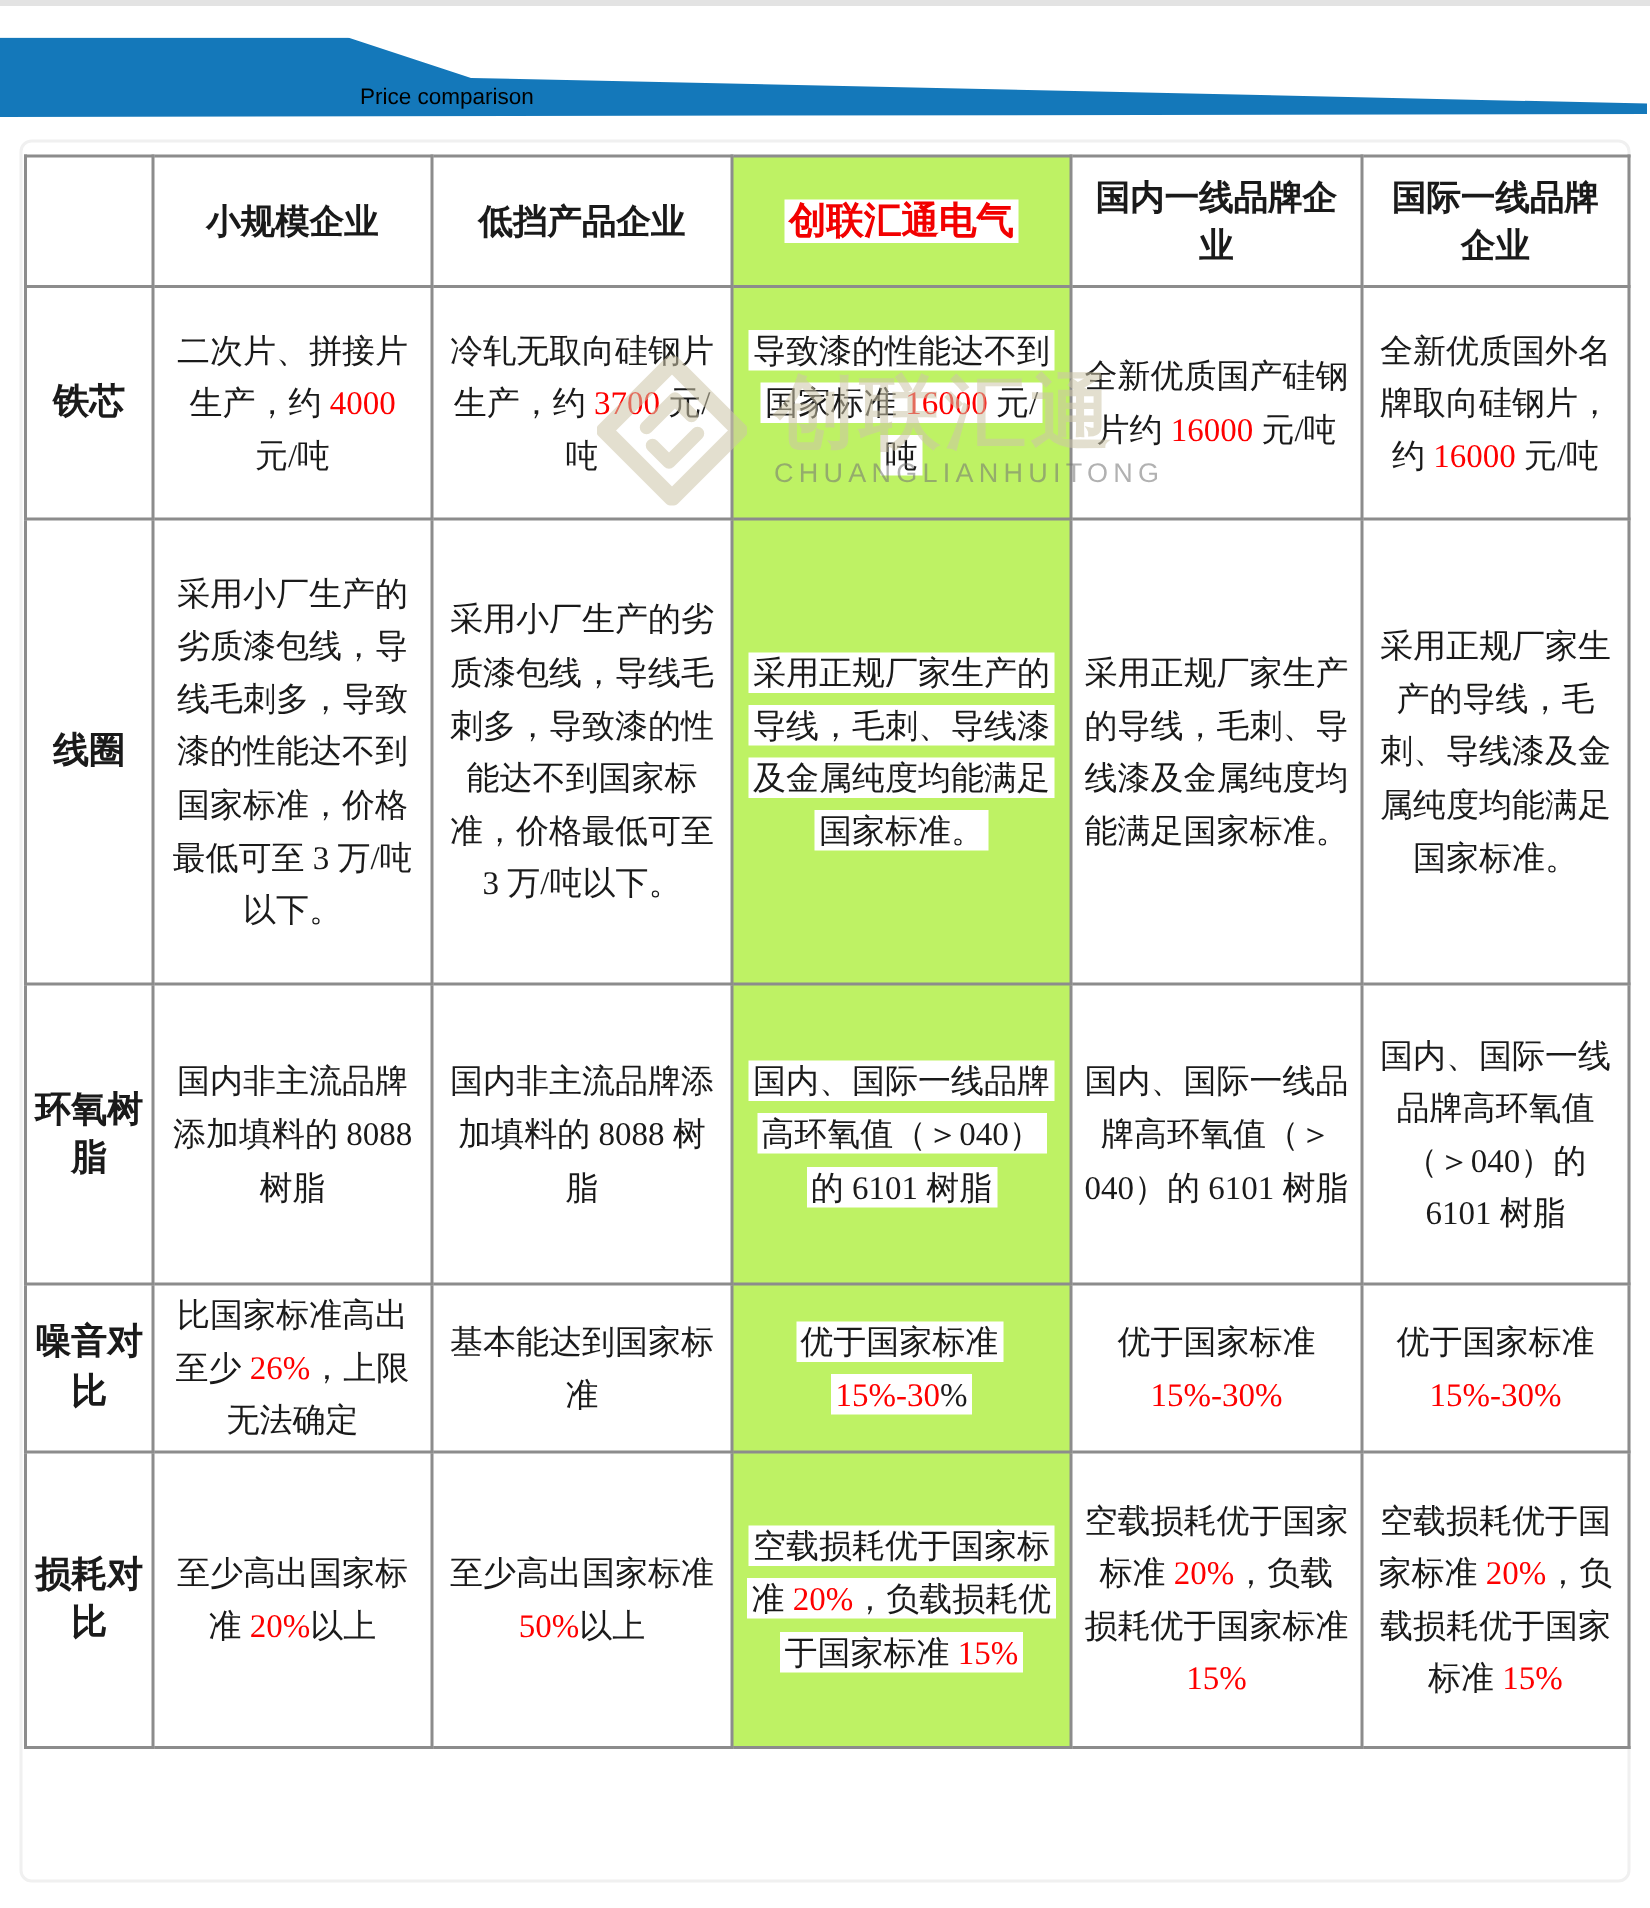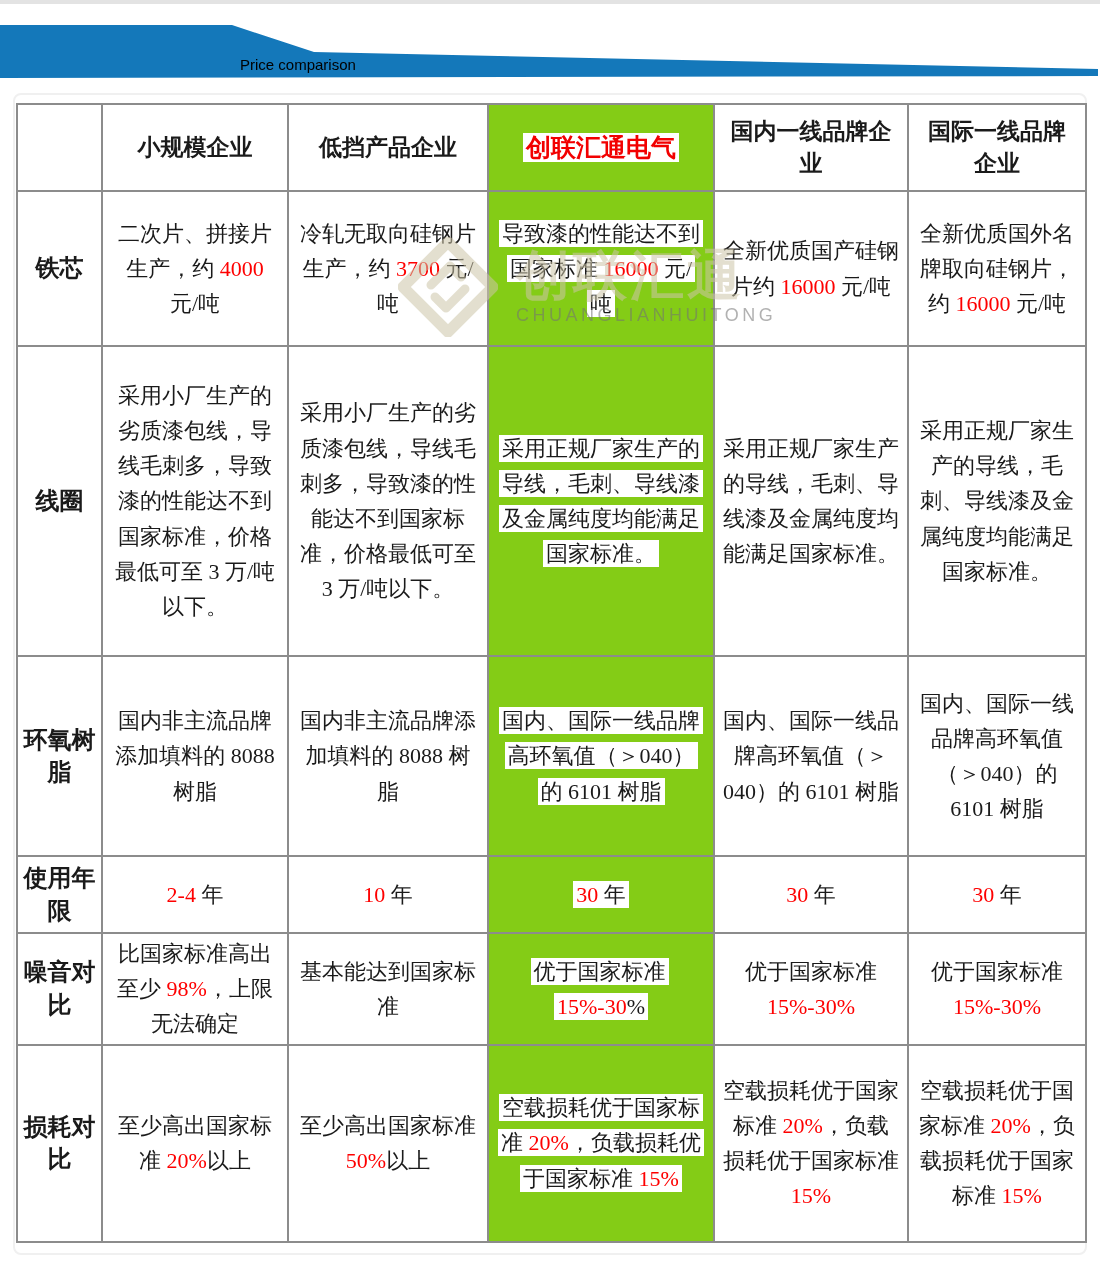--- a/index.html
+++ b/index.html
@@ -49,21 +49,21 @@
   td, th {
     border: 2px solid #8c8c8c;
     text-align: center; vertical-align: middle;
     padding: 2px 8px;
     font-size: 22px; line-height: 1.6; color: #1a1a1a;
     font-weight: normal;
     word-break: break-word;
   }
   thead th { font-weight: bold; font-size: 23px; line-height: 1.35; }
   th.rowlabel { font-weight: bold; font-size: 24px; padding: 2px 4px; line-height: 1.35; }
-  .accent { background: #84cc16; }
+  .accent { background: #bef264; }
   .red { color: #fe0000; }
   .hl {
     background: #ffffff; padding: 1px 3px;
     box-decoration-break: clone; -webkit-box-decoration-break: clone;
   }
   .brand-name { color: #f20000; font-size: 25px; font-weight: bold; }
   
   .watermark {
     position: absolute; left: 398px; top: 228px;
     width: 350px; height: 118px;
@@ -130,31 +130,23 @@
         <td><span>采用正规厂家生产的导线，毛刺、导线漆及金属纯度均能满足国家标准。</span></td>
       </tr>
       <tr style="height: 200px;">
         <th class="rowlabel">环氧树脂</th>
         <td><span>国内非主流品牌添加填料的 8088 树脂</span></td>
         <td><span>国内非主流品牌添加填料的 8088 树脂</span></td>
         <td class="accent"><span class="hl"><span>国内、国际一线品牌高环氧值（＞040）的 6101 树脂</span></span></td>
         <td><span>国内、国际一线品牌高环氧值（＞040）的 6101 树脂</span></td>
         <td><span>国内、国际一线品牌高环氧值（＞040）的 6101 树脂</span></td>
       </tr>
-      <tr style="height: 77px;">
-        <th class="rowlabel">使用年限</th>
-        <td><span class="red">2-4</span><span> 年</span></td>
-        <td><span class="red">10</span><span> 年</span></td>
-        <td class="accent"><span class="hl"><span class="red">30</span><span> 年</span></span></td>
-        <td><span class="red">30</span><span> 年</span></td>
-        <td><span class="red">30</span><span> 年</span></td>
-      </tr>
       <tr style="height: 98px;">
         <th class="rowlabel">噪音对比</th>
-        <td><span>比国家标准高出至少 </span><span class="red">98%</span><span>，上限无法确定</span></td>
+        <td><span>比国家标准高出至少 </span><span class="red">26%</span><span>，上限无法确定</span></td>
         <td><span>基本能达到国家标准</span></td>
         <td class="accent"><span class="hl"><span>优于国家标准 </span><span class="red">15%-30</span><span>%</span></span></td>
         <td><span>优于国家标准 </span><span class="red">15%-30%</span></td>
         <td><span>优于国家标准 </span><span class="red">15%-30%</span></td>
       </tr>
       <tr style="height: 197px;">
         <th class="rowlabel">损耗对比</th>
         <td><span>至少高出国家标准 </span><span class="red">20%</span><span>以上</span></td>
         <td><span>至少高出国家标准 </span><span class="red">50%</span><span>以上</span></td>
         <td class="accent"><span class="hl"><span>空载损耗优于国家标准 </span><span class="red">20%</span><span>，负载损耗优于国家标准 </span><span class="red">15%</span></span></td>

